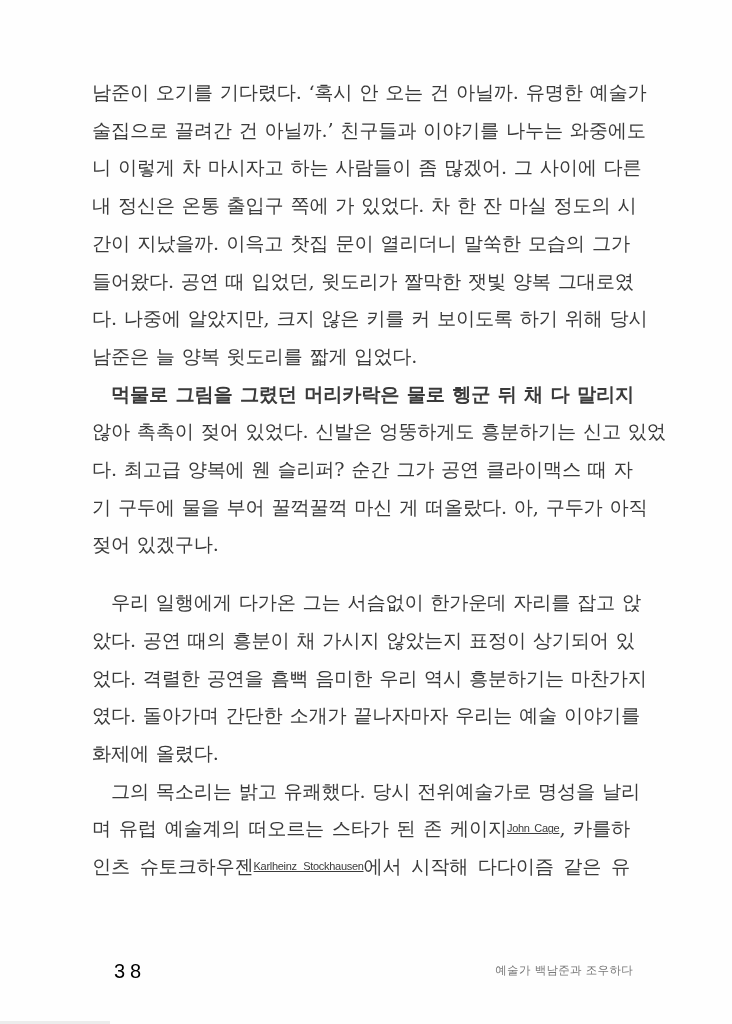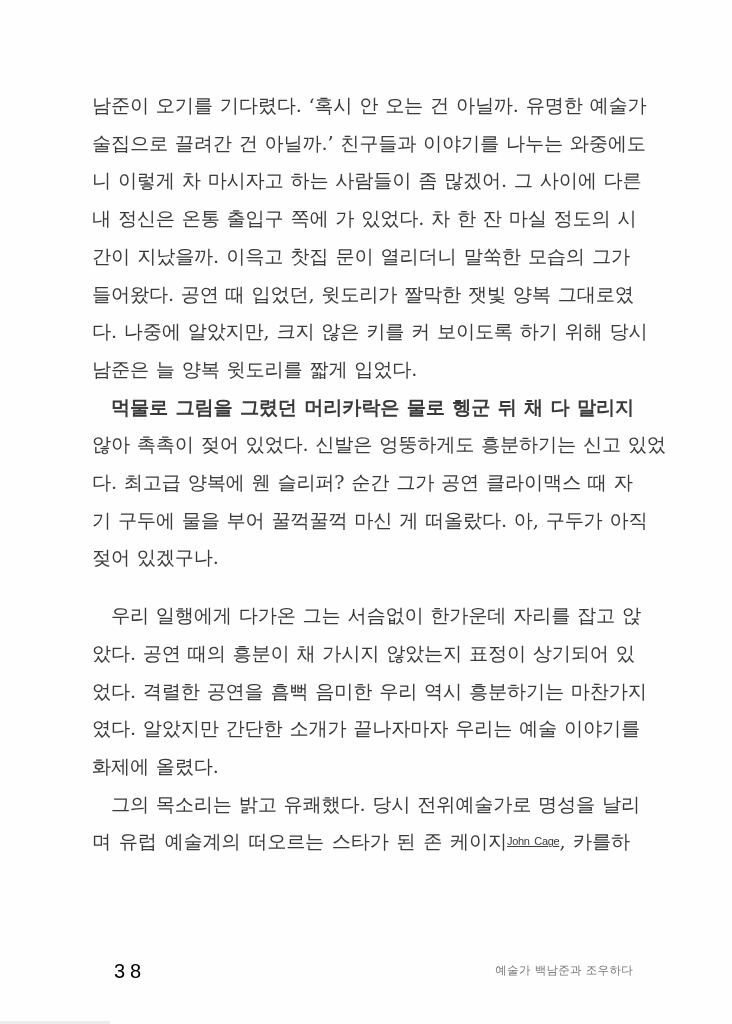--- a/index.html
+++ b/index.html
@@ -17,21 +17,21 @@
   }
   .page {
     position: absolute;
     left: 0; top: 0;
     width: 732px; height: 1024px;
     background: #fefefe;
   }
   .body-text {
     position: absolute;
     left: 92px;
-    top: 87px;
+    top: 74px;
     width: 538px;
     font-size: 19.2px;
     line-height: 37.7px;
     letter-spacing: -0.2px;
     word-spacing: 1px;
   }
   .para {
     margin: 0;
     text-align: justify;
     text-align-last: left;
@@ -97,27 +97,28 @@
       <span class="line">않아 촉촉이 젖어 있었다. 신발은 엉뚱하게도 흥분하기는 신고 있었</span>
       <span class="line">다. 최고급 양복에 웬 슬리퍼? 순간 그가 공연 클라이맥스 때 자</span>
       <span class="line">기 구두에 물을 부어 꿀꺽꿀꺽 마신 게 떠올랐다. 아, 구두가 아직</span>
       <span class="line last">젖어 있겠구나.</span>
     </p>
 
     <p class="para">
       <span class="line" style="padding-left:19px;margin-top:20px;">우리 일행에게 다가온 그는 서슴없이 한가운데 자리를 잡고 앉</span>
       <span class="line">았다. 공연 때의 흥분이 채 가시지 않았는지 표정이 상기되어 있</span>
       <span class="line">었다. 격렬한 공연을 흠뻑 음미한 우리 역시 흥분하기는 마찬가지</span>
-      <span class="line">였다. 알았지만 간단한 소개가 끝나자마자 우리는 예술 이야기를</span>
+      <span class="line">였다. 돌아가며 간단한 소개가 끝나자마자 우리는 예술 이야기를</span>
       <span class="line last">화제에 올렸다.</span>
     </p>
 
     <p class="para">
       <span class="line" style="padding-left:19px;">그의 목소리는 밝고 유쾌했다. 당시 전위예술가로 명성을 날리</span>
       <span class="line"><span>며 유럽 예술계의 떠오르는 스타가 된 존 케이지</span><span class="gloss">John Cage</span><span>, 카를하</span></span>
+      <span class="line"><span>인츠 슈토크하우젠</span><span class="gloss">Karlheinz Stockhausen</span><span>에서 시작해 다다이즘 같은 유</span></span>
     </p>
 
   </div>
 
   <div class="folio">38</div>
   <div class="running-title">예술가 백남준과 조우하다</div>
   <div class="bottom-edge"></div>
 
 </div>
 

